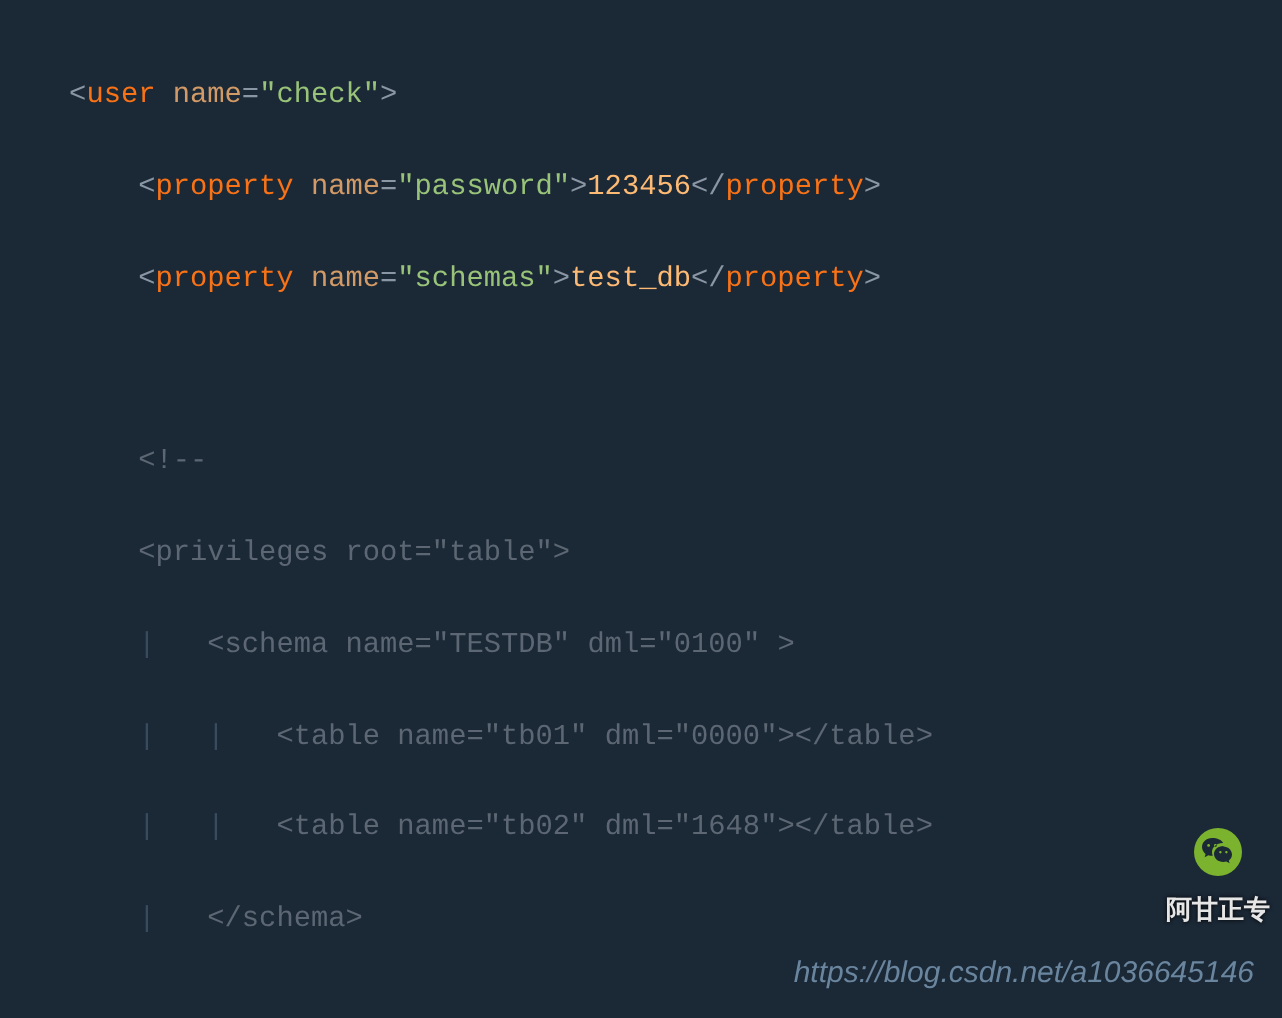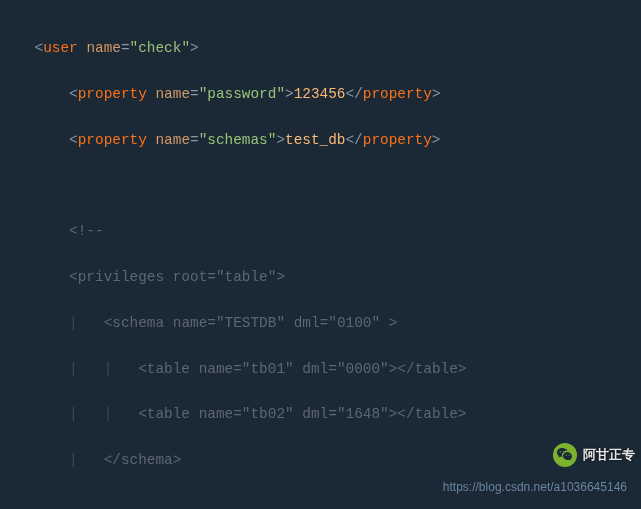--- a/index.html
+++ b/index.html
@@ -28,30 +28,32 @@
   .attr-name { color: #d19a66; }
   .attr-value { color: #98c379; }
   .text-val { color: #fdba74; }
   .comment { color: #5c6773; }
   .guide { color: #394b5f; }
   .watermark {
     position: absolute;
     right: 14px;
     bottom: 10px;
     color: #6a859e;
-    font-size: 12px;
+    font-size: 15px;
     font-family: Arial, sans-serif;
+    font-style: italic;
   }
   .wechat-badge {
     position: absolute;
     right: 6px;
     bottom: 42px;
     display: flex;
     align-items: center;
     gap: 6px;
+    flex-direction: column;
   }
   .wechat-icon {
     width: 24px;
     height: 24px;
     background: #7bb32e;
     border-radius: 50%;
     display: flex;
     align-items: center;
     justify-content: center;
     font-size: 14px;

